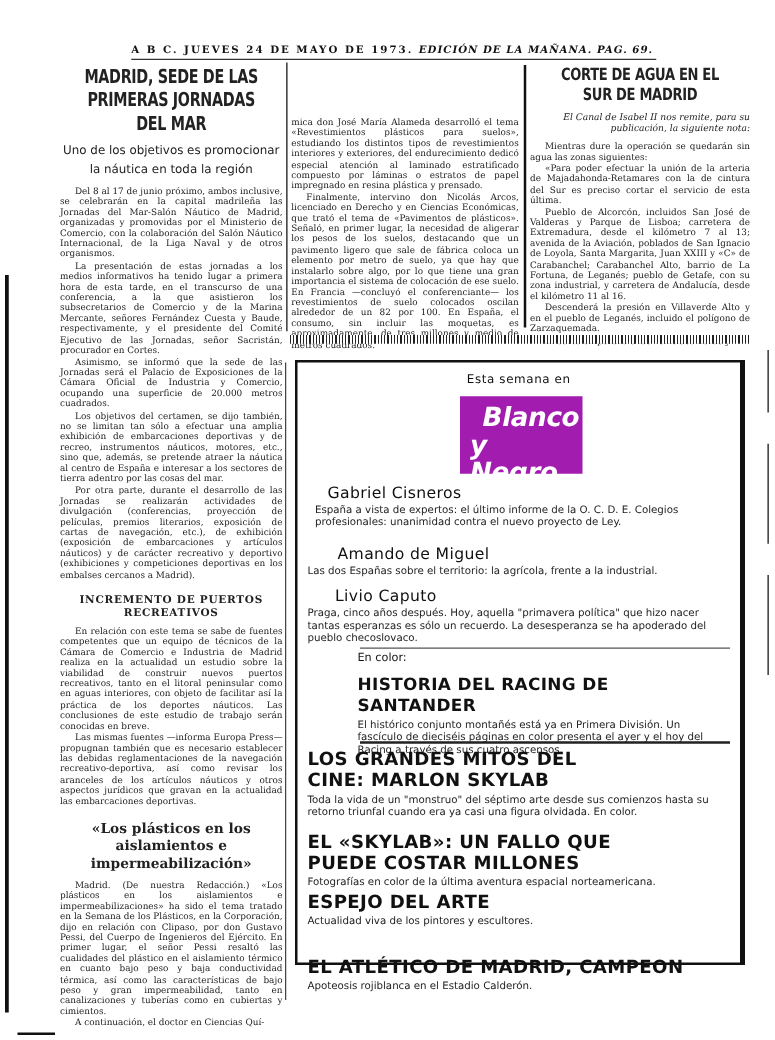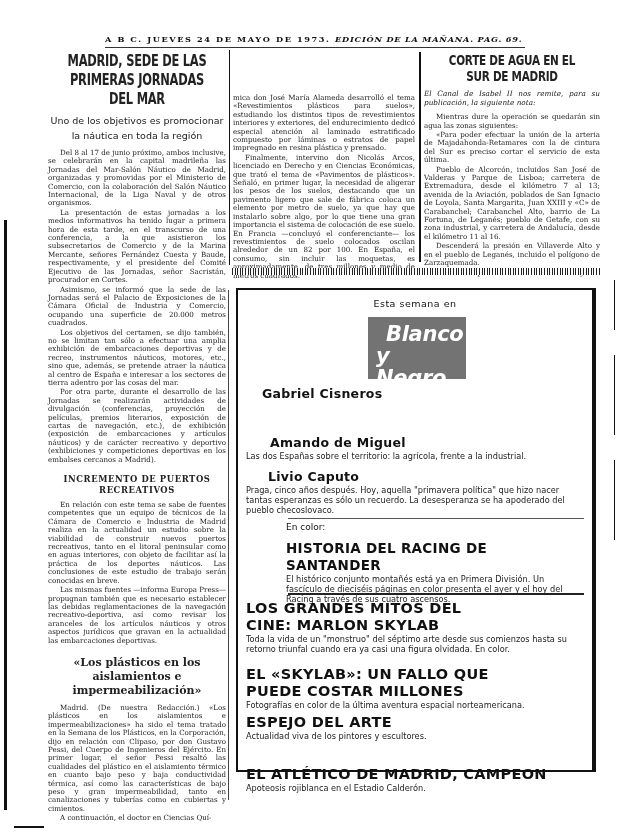--- a/index.html
+++ b/index.html
@@ -22,44 +22,44 @@
 
   .head-sans {
     font-family: "DejaVu Sans Condensed", "DejaVu Sans", sans-serif;
     font-weight: bold; text-align: center; letter-spacing: -0.3px;
   }
   .big-head { font-size: 15.5px; line-height: 19px; margin-bottom: 4px; transform: scaleX(0.82); transform-origin: center; }
   .sub-head { font-family: "DejaVu Sans", sans-serif; font-size: 9.5px; line-height: 15px; text-align: center; margin: 2px 0 6px; }
   .sec-head { font-family: "DejaVu Serif", serif; font-size: 8.4px; font-weight: bold; text-align: center; letter-spacing: 0.6px; line-height: 11px; margin: 10px 0 5px; }
   .quote-head { font-family: "DejaVu Serif", serif; font-size: 11px; font-weight: bold; text-align: center; line-height: 14px; margin: 11px 0 6px; }
   .right-head { font-size: 13.5px; line-height: 16px; margin: 0 0 6px; transform: scaleX(0.86); }
-  .right-sub { font-style: italic; font-size: 7.3px; line-height: 8.6px; margin-bottom: 6px; }
+  .right-sub { font-style: italic; font-size: 7.3px; line-height: 8.6px; text-align: right; margin-bottom: 6px; }
 
   .vrule { position: absolute; background: #111; }
 
   .hatch {
     position: absolute; left: 232px; top: 268px; width: 368px; height: 7px;
     background: repeating-linear-gradient(90deg, #222 0 1px, #fff 1px 2.6px);
   }
 
   .ad {
     position: absolute; left: 236px; top: 288px; width: 360px; height: 484px;
     border: 2px solid #111; border-right-width: 4px; background: #fff;
     font-family: "DejaVu Sans", sans-serif;
   }
   .ad-intro { position: absolute; top: 8px; left: 0; width: 100%; text-align: center; font-size: 9.5px; letter-spacing: 0.5px; }
   .logo {
-    position: absolute; left: 130px; top: 27px; width: 98px; height: 62px; background: #737373;
+    position: absolute; left: 130px; top: 27px; width: 98px; height: 62px; background: #a21caf;
     color: #fff; font-family: "DejaVu Sans", sans-serif; font-weight: bold; font-style: italic;
     font-size: 21px; line-height: 22px; padding: 6px 0 0 8px; letter-spacing: -0.3px;
   }
   .logo span { display: block; }
   .logo .l1 { padding-left: 10px; }
   .item { position: absolute; left: 0; width: 100%; }
-  .author { font-family: "DejaVu Sans", sans-serif; font-weight: bold; font-size: 12.5px; line-height: 15px; letter-spacing: 0.3px; }
+  .author { font-family: "DejaVu Sans", sans-serif; font-weight: normal; font-size: 12.5px; line-height: 15px; letter-spacing: 0.3px; }
   .desc { font-size: 8.2px; line-height: 10px; color: #222; }
   .caps-head { font-family: "DejaVu Sans", sans-serif; font-weight: bold; font-size: 14.5px; line-height: 17px; letter-spacing: 0.3px; }
   .rule-thin { position: absolute; height: 1px; background: #333; }
 </style>
 </head>
 <body>
 
 <div class="masthead">
   <span>A B C. JUEVES 24 DE MAYO DE 1973.</span>
   <span class="ital">EDICIÓN DE LA MAÑANA. PAG. 69.</span>
@@ -110,20 +110,21 @@
 
 <div class="ad">
   <div class="ad-intro">Esta semana en</div>
   <div class="logo">
     <span class="l1">Blanco</span>
     <span>y Negro</span>
   </div>
 
   <div class="item" style="top:96px;">
     <div class="author" style="padding-left:24px;">Gabriel Cisneros</div>
+    <div class="desc" style="padding:1px 14px 0 14px;">España a vista de expertos: el último informe de la O. C. D. E. Colegios profesionales: unanimidad contra el nuevo proyecto de Ley.</div>
   </div>
   <div class="item" style="top:145px;">
     <div class="author" style="padding-left:32px;">Amando de Miguel</div>
     <div class="desc" style="padding:1px 8px 0 8px;">Las dos Españas sobre el territorio: la agrícola, frente a la industrial.</div>
   </div>
   <div class="item" style="top:179px;">
     <div class="author" style="padding-left:30px;">Livio Caputo</div>
     <div class="desc" style="padding:1px 8px 0 8px;">Praga, cinco años después. Hoy, aquella "primavera política" que hizo nacer tantas esperanzas es sólo un recuerdo. La desesperanza se ha apoderado del pueblo checoslovaco.</div>
   </div>
 

